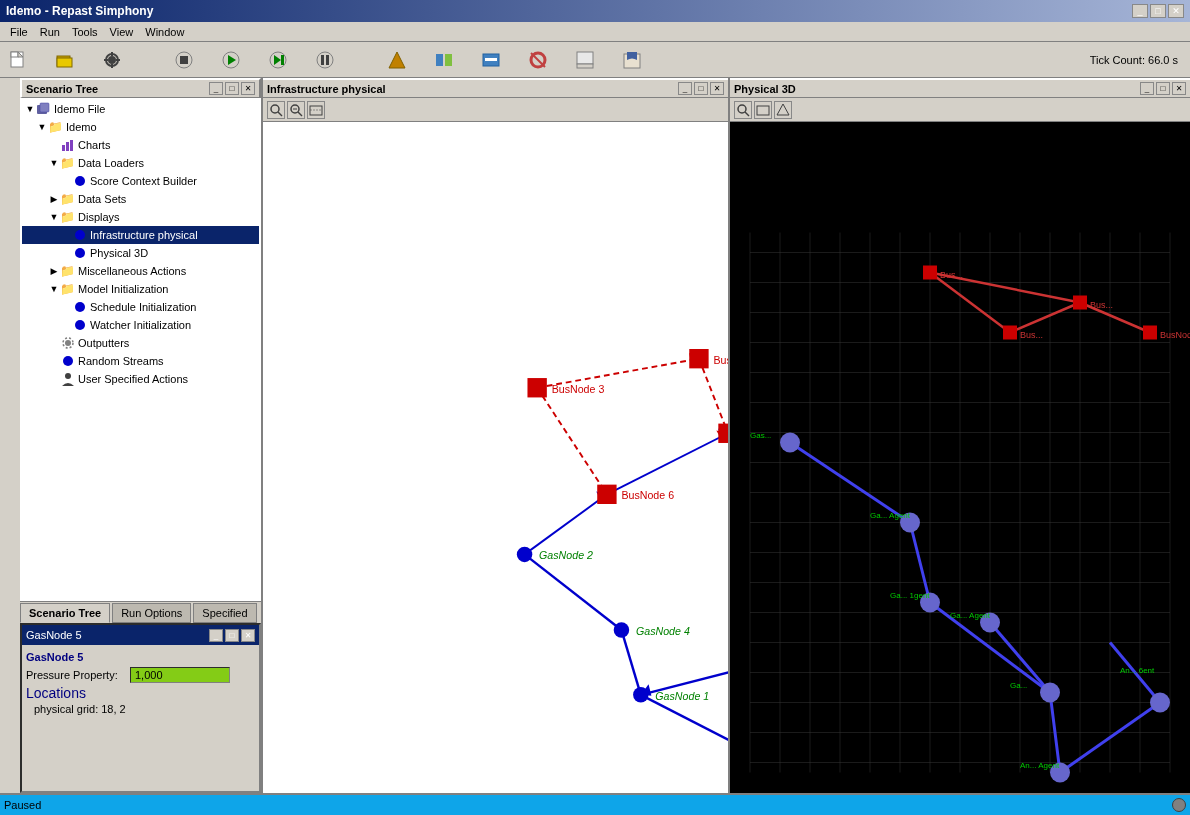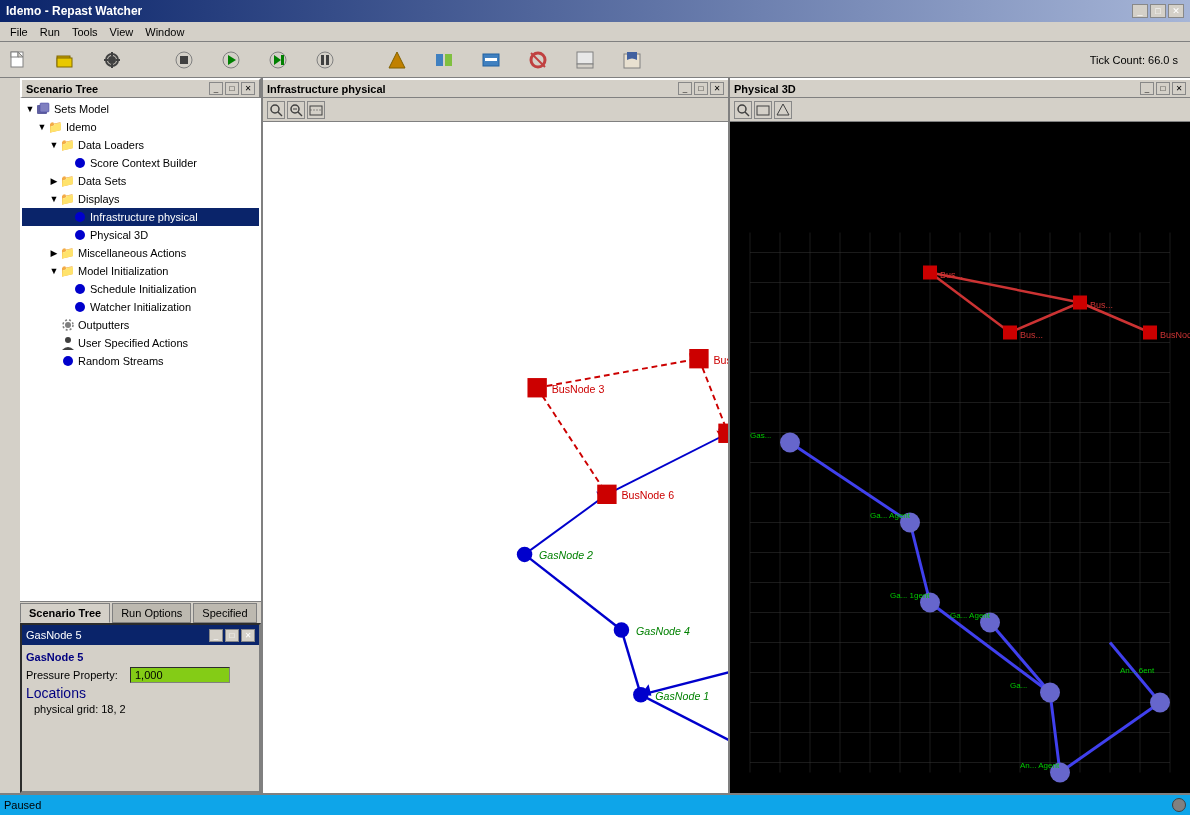--- a/index.html
+++ b/index.html
@@ -276,21 +276,21 @@
     }
 
     
     .icon-folder { color: #c8a000; font-size: 12px; }
     .icon-blue-circle { width: 10px; height: 10px; background: #0000cc; border-radius: 50%; }
   </style>
 </head>
 <body>
 
 <div class="title-bar">
-  <span class="title-bar-title">Idemo - Repast Watcher</span>
+  <span class="title-bar-title">Idemo - Repast Simphony</span>
   <div class="title-bar-controls">
     <div class="title-bar-btn">_</div>
     <div class="title-bar-btn">□</div>
     <div class="title-bar-btn">✕</div>
   </div>
 </div>
 
 <div class="menu-bar">
   <span class="menu-item">File</span>
   <span class="menu-item">Run</span>
@@ -408,29 +408,40 @@
     <div class="scenario-tree">
 
       <div class="tree-item indent-0">
         <span class="tree-toggle">▼</span>
         <span class="tree-icon">
           <svg width="14" height="14" viewBox="0 0 14 14">
               <rect x="0" y="3" width="10" height="9" fill="#6060a0" rx="1"></rect>
               <rect x="3" y="1" width="9" height="9" fill="#8080c0" rx="1" stroke="#4040a0" stroke-width="0.5"></rect>
             </svg>
         </span>
-        <span class="tree-label">Sets Model</span>
+        <span class="tree-label">Idemo File</span>
       </div>
 
       <div class="tree-item indent-1">
         <span class="tree-toggle">▼</span>
         <span class="tree-icon icon-folder">📁</span>
         <span class="tree-label">Idemo</span>
       </div>
 
+      <div class="tree-item indent-2">
+        <span class="tree-toggle"> </span>
+        <span class="tree-icon">
+          <svg width="12" height="12" viewBox="0 0 12 12">
+              <rect x="0" y="6" width="3" height="6" fill="#8040c0"></rect>
+              <rect x="4" y="3" width="3" height="9" fill="#8040c0"></rect>
+              <rect x="8" y="1" width="3" height="11" fill="#8040c0"></rect>
+            </svg>
+        </span>
+        <span class="tree-label">Charts</span>
+      </div>
 
       <div class="tree-item indent-2">
         <span class="tree-toggle">▼</span>
         <span class="tree-icon icon-folder">📁</span>
         <span class="tree-label">Data Loaders</span>
       </div>
 
       <div class="tree-item indent-3">
         <span class="tree-toggle"> </span>
         <span class="tree-icon">
@@ -502,34 +513,34 @@
               <circle cx="7" cy="7" r="3" fill="#808080"></circle>
               <circle cx="7" cy="7" r="5" fill="none" stroke="#808080" stroke-width="1.5" stroke-dasharray="2 2"></circle>
             </svg>
         </span>
         <span class="tree-label">Outputters</span>
       </div>
 
       <div class="tree-item indent-2">
         <span class="tree-toggle"> </span>
         <span class="tree-icon">
+          <div class="icon-blue-circle"></div>
+        </span>
+        <span class="tree-label">Random Streams</span>
+      </div>
+
+      <div class="tree-item indent-2">
+        <span class="tree-toggle"> </span>
+        <span class="tree-icon">
           <svg width="14" height="14" viewBox="0 0 14 14">
               <circle cx="7" cy="4" r="3" fill="#404040"></circle>
               <path d="M1 14 Q7 8 13 14" fill="#404040"></path>
             </svg>
         </span>
         <span class="tree-label">User Specified Actions</span>
-      </div>
-
-      <div class="tree-item indent-2">
-        <span class="tree-toggle"> </span>
-        <span class="tree-icon">
-          <div class="icon-blue-circle"></div>
-        </span>
-        <span class="tree-label">Random Streams</span>
       </div>
     </div>
 
     <div class="tab-bar">
       <div class="tab active">Scenario Tree</div>
       <div class="tab">Run Options</div>
       <div class="tab">Specified</div>
     </div>
 
     <div class="gasnode-panel">

